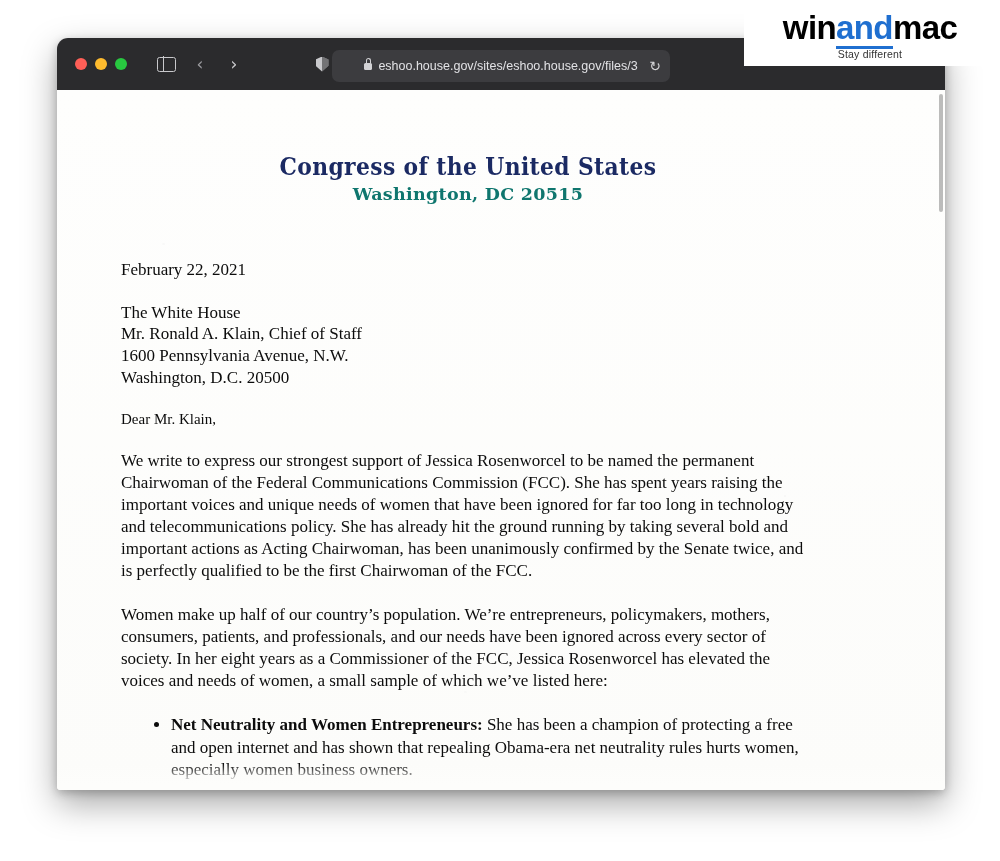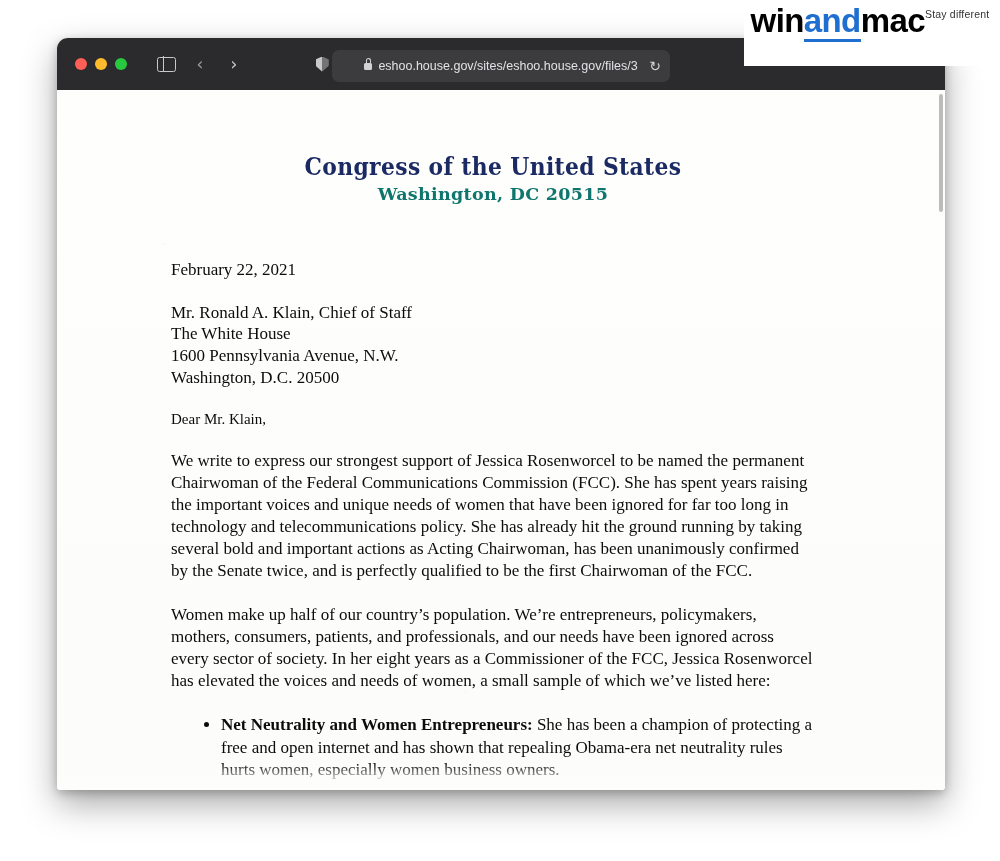--- a/index.html
+++ b/index.html
@@ -180,21 +180,21 @@
     bottom: 0;
     background:
       radial-gradient(circle at 12% 22%, rgba(0,0,0,0.018) 0 1px, transparent 1.4px),
       radial-gradient(circle at 82% 58%, rgba(0,0,0,0.02) 0 1px, transparent 1.4px),
       radial-gradient(circle at 46% 86%, rgba(0,0,0,0.015) 0 1px, transparent 1.4px),
       linear-gradient(180deg, #fefefd 0%, #fcfcfa 100%);
   }
 
   .letter {
     position: relative;
-    padding: 0 130px 0 114px;
+    padding: 0 130px 0 64px;
     color: #0c0c0c;
     font-family: "Liberation Serif", serif;
   }
 
   .hdr {
     text-align: center;
     margin-top: 64px;
     line-height: 1;
   }
   .hdr-line1 {
@@ -277,22 +277,22 @@
 
   
   .watermark {
     position: absolute;
     right: 0;
     top: 4px;
     width: 256px;
     height: 62px;
     background: #ffffff;
     display: flex;
-    flex-direction: row;
-    align-items: flex-start;
+    flex-direction: column;
+    align-items: center;
     justify-content: center;
     padding-right: 4px;
     box-sizing: border-box;
   }
   .wm-main {
     font-family: "Liberation Sans", sans-serif;
     font-weight: 700;
     font-size: 33px;
     line-height: 1;
     letter-spacing: -0.6px;
@@ -351,22 +351,22 @@
     <div class="letter">
 
       <div class="hdr">
         <div class="hdr-line1">Congress of the United States</div>
         <div class="hdr-line2">Washington, DC 20515</div>
       </div>
 
       <div class="date">February 22, 2021</div>
 
       <div class="addr">
+        <div>The White House</div>
         <div>Mr. Ronald A. Klain, Chief of Staff</div>
-        <div>The White House</div>
         <div>1600 Pennsylvania Avenue, N.W.</div>
         <div>Washington, D.C. 20500</div>
       </div>
 
       <div class="salutation">Dear Mr. Klain,</div>
 
       <p class="para">We write to express our strongest support of Jessica Rosenworcel to be named the permanent Chairwoman of the Federal Communications Commission (FCC). She has spent years raising the important voices and unique needs of women that have been ignored for far too long in technology and telecommunications policy. She has already hit the ground running by taking several bold and important actions as Acting Chairwoman, has been unanimously confirmed by the Senate twice, and is perfectly qualified to be the first Chairwoman of the FCC.</p>
       <p class="para">Women make up half of our country’s population. We’re entrepreneurs, policymakers, mothers, consumers, patients, and professionals, and our needs have been ignored across every sector of society. In her eight years as a Commissioner of the FCC, Jessica Rosenworcel has elevated the voices and needs of women, a small sample of which we’ve listed here:</p>
 
       <ul class="bullets">

